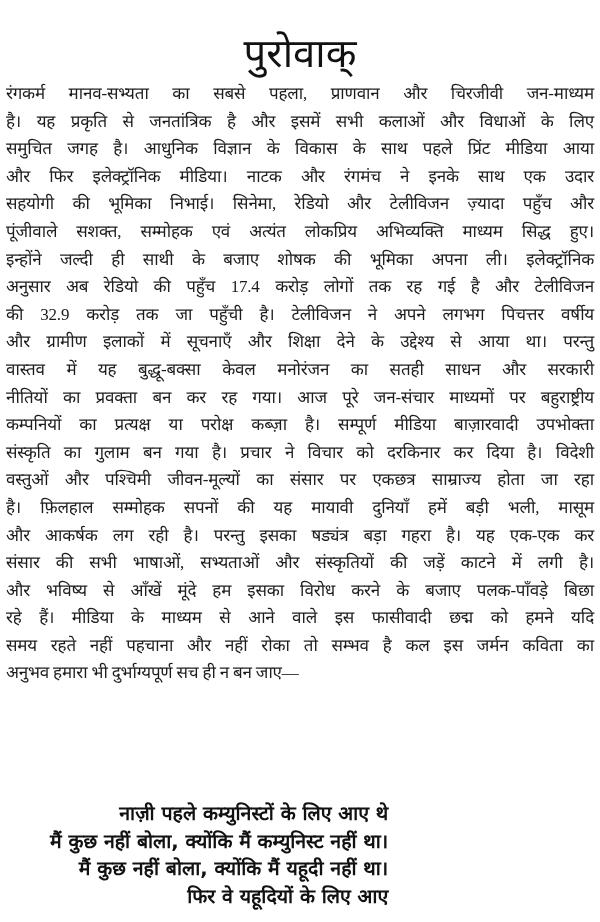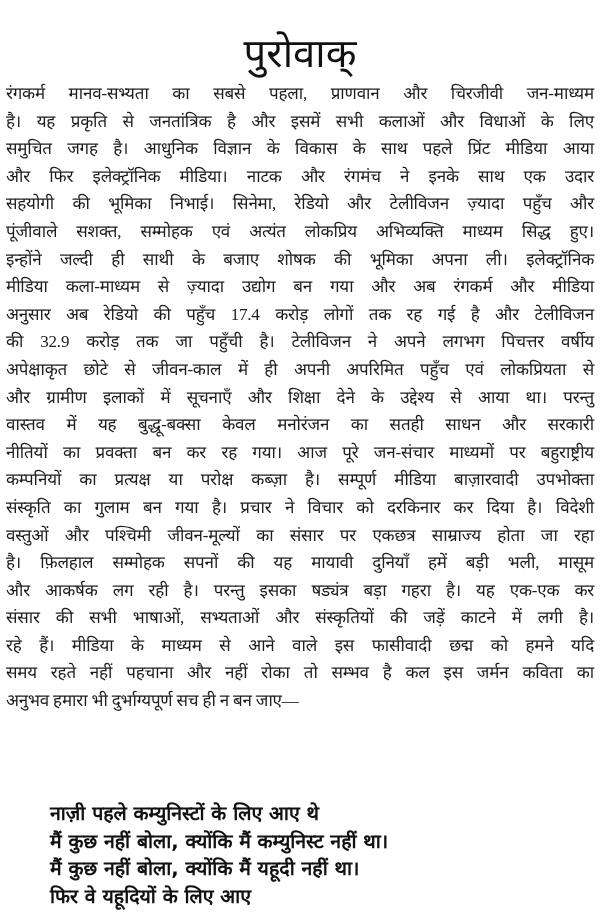--- a/index.html
+++ b/index.html
@@ -18,50 +18,49 @@
   .line {
     height: 27.6px; line-height: 27.6px;
     font-size: 17px; white-space: nowrap;
     text-align: justify; text-align-last: justify;
     letter-spacing: -0.2px; color: #1c1c1c; font-family: Liberation Serif, serif;
   }
   .line.last { text-align-last: left; }
   .poem { position: absolute; left: 50px; top: 800px; }
   .poem .pline {
     height: 27.6px; line-height: 27.6px;
-    font-size: 19.5px; font-weight: bold; white-space: nowrap; color: #111;
+    font-size: 19.5px; font-weight: bold; white-space: nowrap; color: #111; text-align: right;
   }
 </style>
 </head>
 <body>
 
 <div class="page">
   <div class="title">पुरोवाक्</div>
 
   <div class="body-lines">
     <div class="line">रंगकर्म मानव-सभ्यता का सबसे पहला, प्राणवान और चिरजीवी जन-माध्यम</div>
     <div class="line">है। यह प्रकृति से जनतांत्रिक है और इसमें सभी कलाओं और विधाओं के लिए</div>
     <div class="line">समुचित जगह है। आधुनिक विज्ञान के विकास के साथ पहले प्रिंट मीडिया आया</div>
     <div class="line">और फिर इलेक्ट्रॉनिक मीडिया। नाटक और रंगमंच ने इनके साथ एक उदार</div>
     <div class="line">सहयोगी की भूमिका निभाई। सिनेमा, रेडियो और टेलीविजन ज़्यादा पहुँच और</div>
     <div class="line">पूंजीवाले सशक्त, सम्मोहक एवं अत्यंत लोकप्रिय अभिव्यक्ति माध्यम सिद्ध हुए।</div>
     <div class="line">इन्होंने जल्दी ही साथी के बजाए शोषक की भूमिका अपना ली। इलेक्ट्रॉनिक</div>
-    <div class="line">मीडिया कला-माध्यम से ज़्यादा उद्योग बन गया और अब रंगकर्म और मीडिया</div>
     <div class="line">अनुसार अब रेडियो की पहुँच 17.4 करोड़ लोगों तक रह गई है और टेलीविजन</div>
     <div class="line">की 32.9 करोड़ तक जा पहुँची है। टेलीविजन ने अपने लगभग पिचत्तर वर्षीय</div>
-    <div class="line">अपेक्षाकृत छोटे से जीवन-काल में ही अपनी अपरिमित पहुँच एवं लोकप्रियता से</div>
     <div class="line">और ग्रामीण इलाकों में सूचनाएँ और शिक्षा देने के उद्देश्य से आया था। परन्तु</div>
     <div class="line">वास्तव में यह बुद्धू-बक्सा केवल मनोरंजन का सतही साधन और सरकारी</div>
     <div class="line">नीतियों का प्रवक्ता बन कर रह गया। आज पूरे जन-संचार माध्यमों पर बहुराष्ट्रीय</div>
     <div class="line">कम्पनियों का प्रत्यक्ष या परोक्ष कब्ज़ा है। सम्पूर्ण मीडिया बाज़ारवादी उपभोक्ता</div>
     <div class="line">संस्कृति का गुलाम बन गया है। प्रचार ने विचार को दरकिनार कर दिया है। विदेशी</div>
     <div class="line">वस्तुओं और पश्चिमी जीवन-मूल्यों का संसार पर एकछत्र साम्राज्य होता जा रहा</div>
     <div class="line">है। फ़िलहाल सम्मोहक सपनों की यह मायावी दुनियाँ हमें बड़ी भली, मासूम</div>
     <div class="line">और आकर्षक लग रही है। परन्तु इसका षड्यंत्र बड़ा गहरा है। यह एक-एक कर</div>
     <div class="line">संसार की सभी भाषाओं, सभ्यताओं और संस्कृतियों की जड़ें काटने में लगी है।</div>
+    <div class="line">और भविष्य से आँखें मूंदे हम इसका विरोध करने के बजाए पलक-पाँवड़े बिछा</div>
     <div class="line">रहे हैं। मीडिया के माध्यम से आने वाले इस फासीवादी छद्म को हमने यदि</div>
     <div class="line">समय रहते नहीं पहचाना और नहीं रोका तो सम्भव है कल इस जर्मन कविता का</div>
     <div class="line last">अनुभव हमारा भी दुर्भाग्यपूर्ण सच ही न बन जाए—</div>
   </div>
 
   <div class="poem">
     <div class="pline">नाज़ी पहले कम्युनिस्टों के लिए आए थे</div>
     <div class="pline">मैं कुछ नहीं बोला, क्योंकि मैं कम्युनिस्ट नहीं था।</div>
     <div class="pline">मैं कुछ नहीं बोला, क्योंकि मैं यहूदी नहीं था।</div>
     <div class="pline">फिर वे यहूदियों के लिए आए</div>

